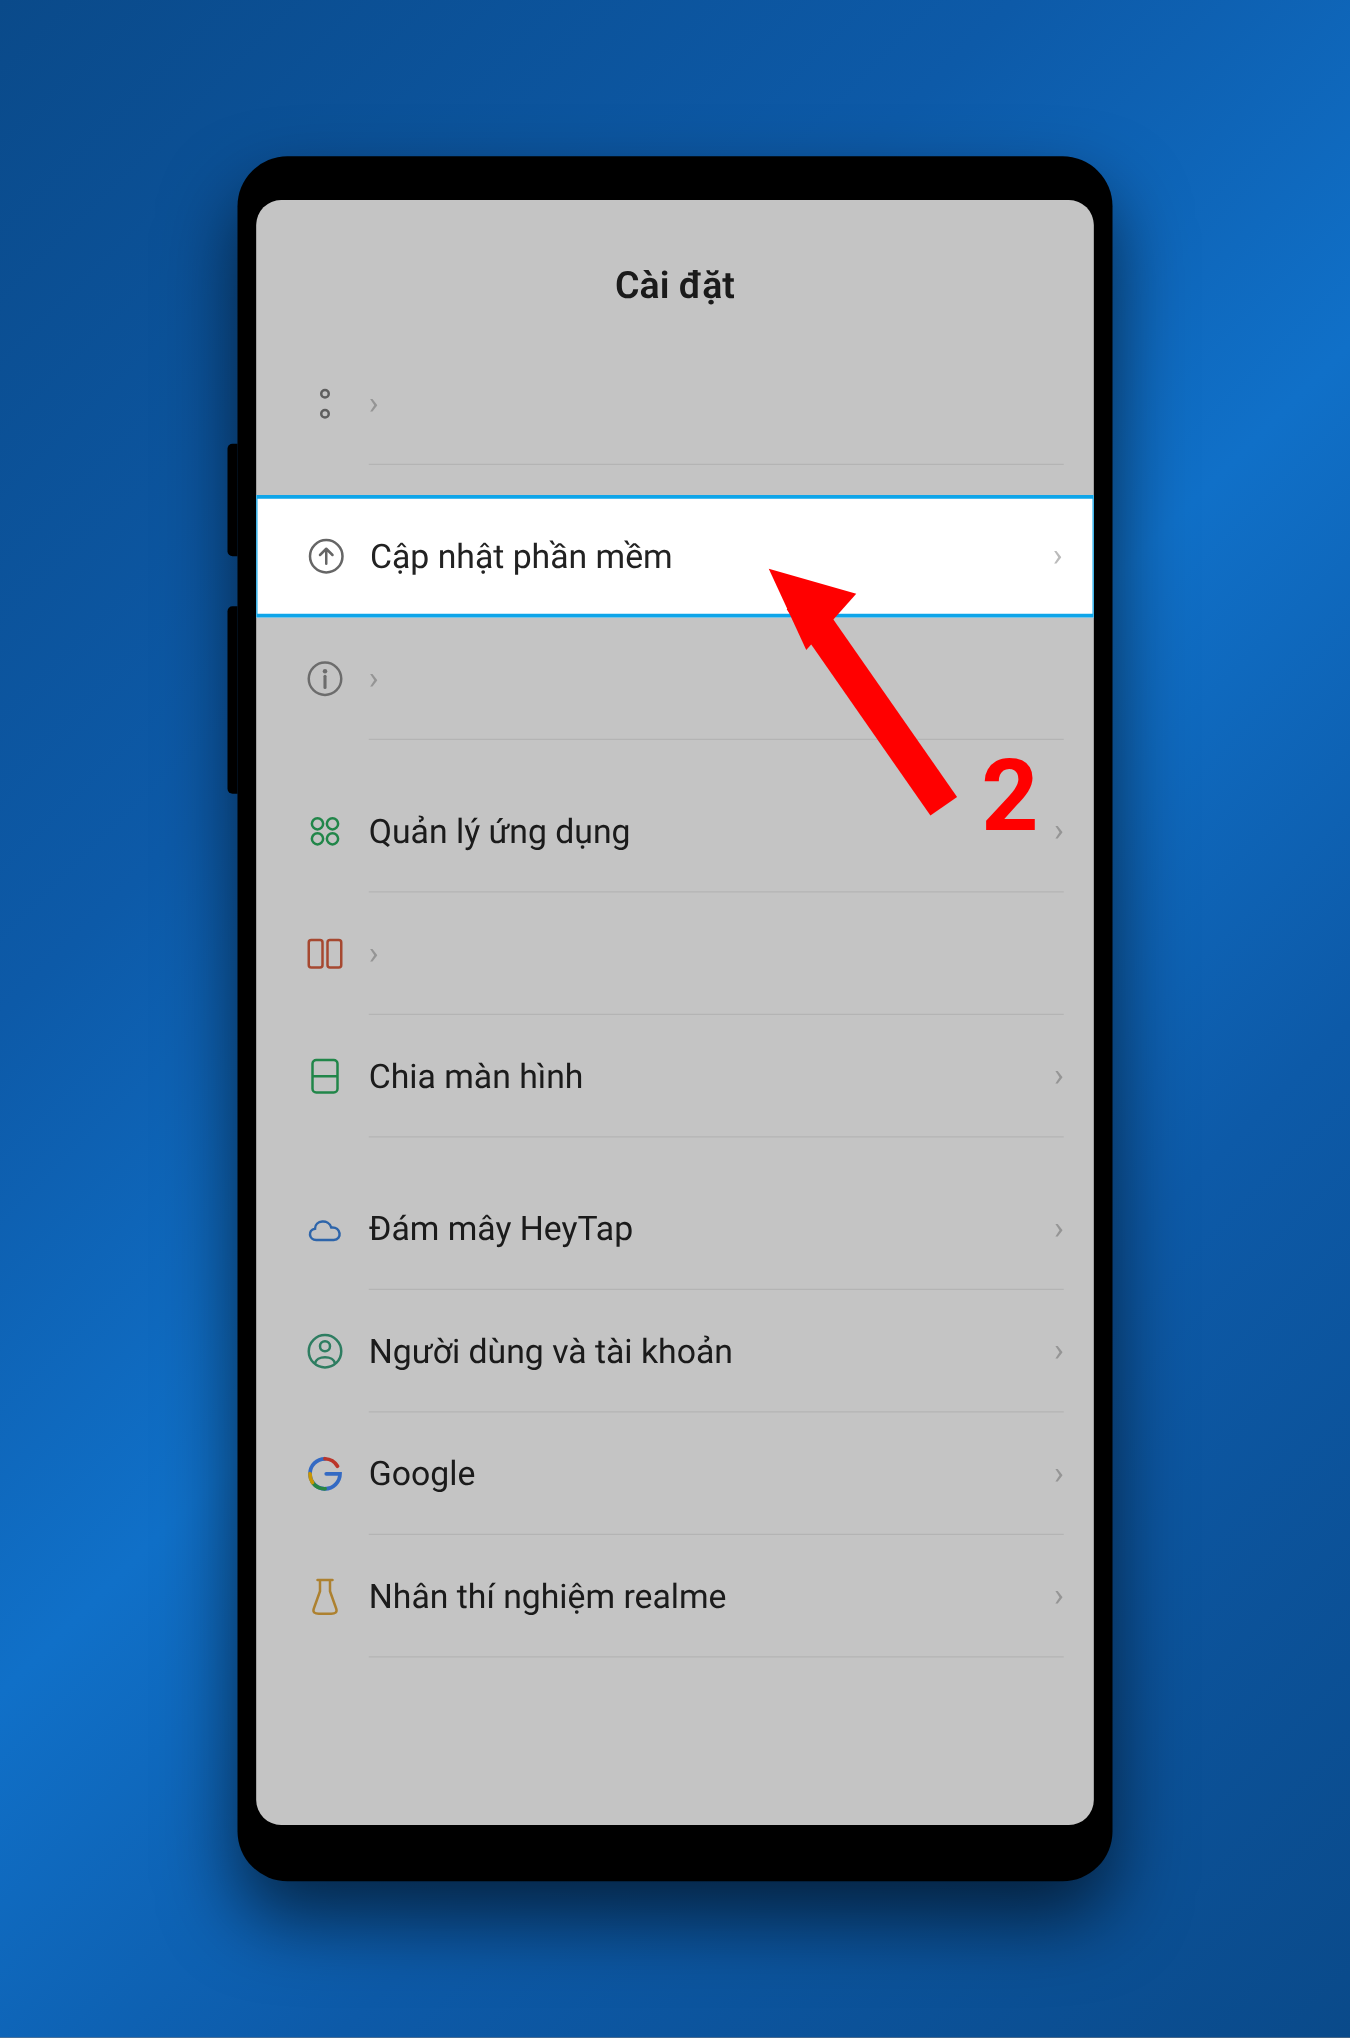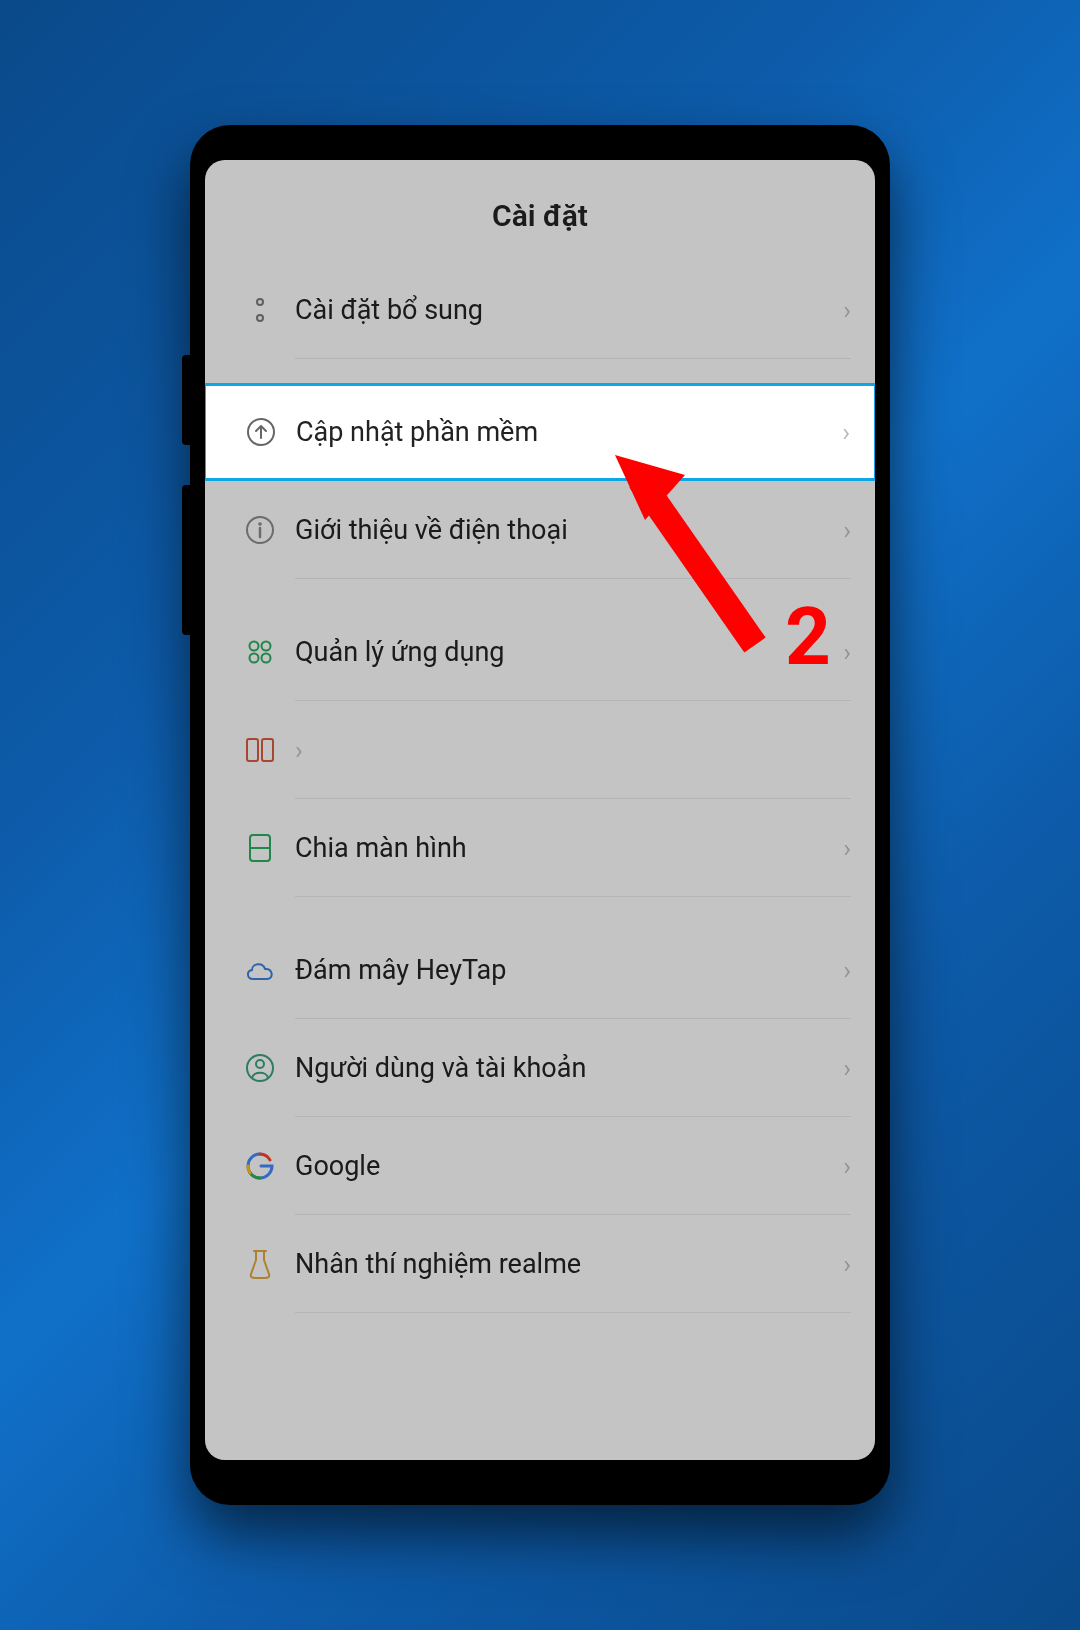--- a/index.html
+++ b/index.html
@@ -52,20 +52,21 @@
     background: rgba(0,0,0,0.20);
     pointer-events: none;
     z-index: 5;
   }
   .header {
     text-align: center;
     padding: 38px 0 28px 0;
     font-size: 30px;
     font-weight: 600;
     color: #222;
+    margin-top: 13px;
   }
   .list { }
   .row {
     display: flex;
     align-items: center;
     height: 98px;
     padding: 0 24px 0 20px;
     position: relative;
   }
   .row-divider {
@@ -131,21 +132,20 @@
 
     <div class="list">
 
       <div class="row">
         <span class="icon-slot">
           <svg width="30" height="30" viewBox="0 0 30 30">
             <circle cx="15" cy="7" r="3" fill="none" stroke="#777" stroke-width="2"></circle>
             <circle cx="15" cy="23" r="3" fill="none" stroke="#777" stroke-width="2"></circle>
           </svg>
         </span>
-        <span class="label">Cài đặt bổ sung</span>
         <span class="chevron">›</span>
         <div class="row-divider"></div>
       </div>
 
       <div class="group-gap"></div>
 
       <div class="row highlight-row">
         <span class="icon-slot">
           <svg width="34" height="34" viewBox="0 0 34 34">
             <circle cx="17" cy="17" r="13" fill="none" stroke="#666" stroke-width="2"></circle>
@@ -157,21 +157,20 @@
       </div>
 
       <div class="row">
         <span class="icon-slot">
           <svg width="34" height="34" viewBox="0 0 34 34">
             <circle cx="17" cy="17" r="13" fill="none" stroke="#888" stroke-width="2"></circle>
             <circle cx="17" cy="11" r="1.8" fill="#888"></circle>
             <line x1="17" y1="15" x2="17" y2="24" stroke="#888" stroke-width="2.5" stroke-linecap="round"></line>
           </svg>
         </span>
-        <span class="label">Giới thiệu về điện thoại</span>
         <span class="chevron">›</span>
         <div class="row-divider"></div>
       </div>
 
       <div class="group-gap"></div>
 
       <div class="row">
         <span class="icon-slot">
           <svg width="30" height="30" viewBox="0 0 30 30">
             <circle cx="9" cy="9" r="4.5" fill="none" stroke="#2aa85c" stroke-width="2"></circle>

